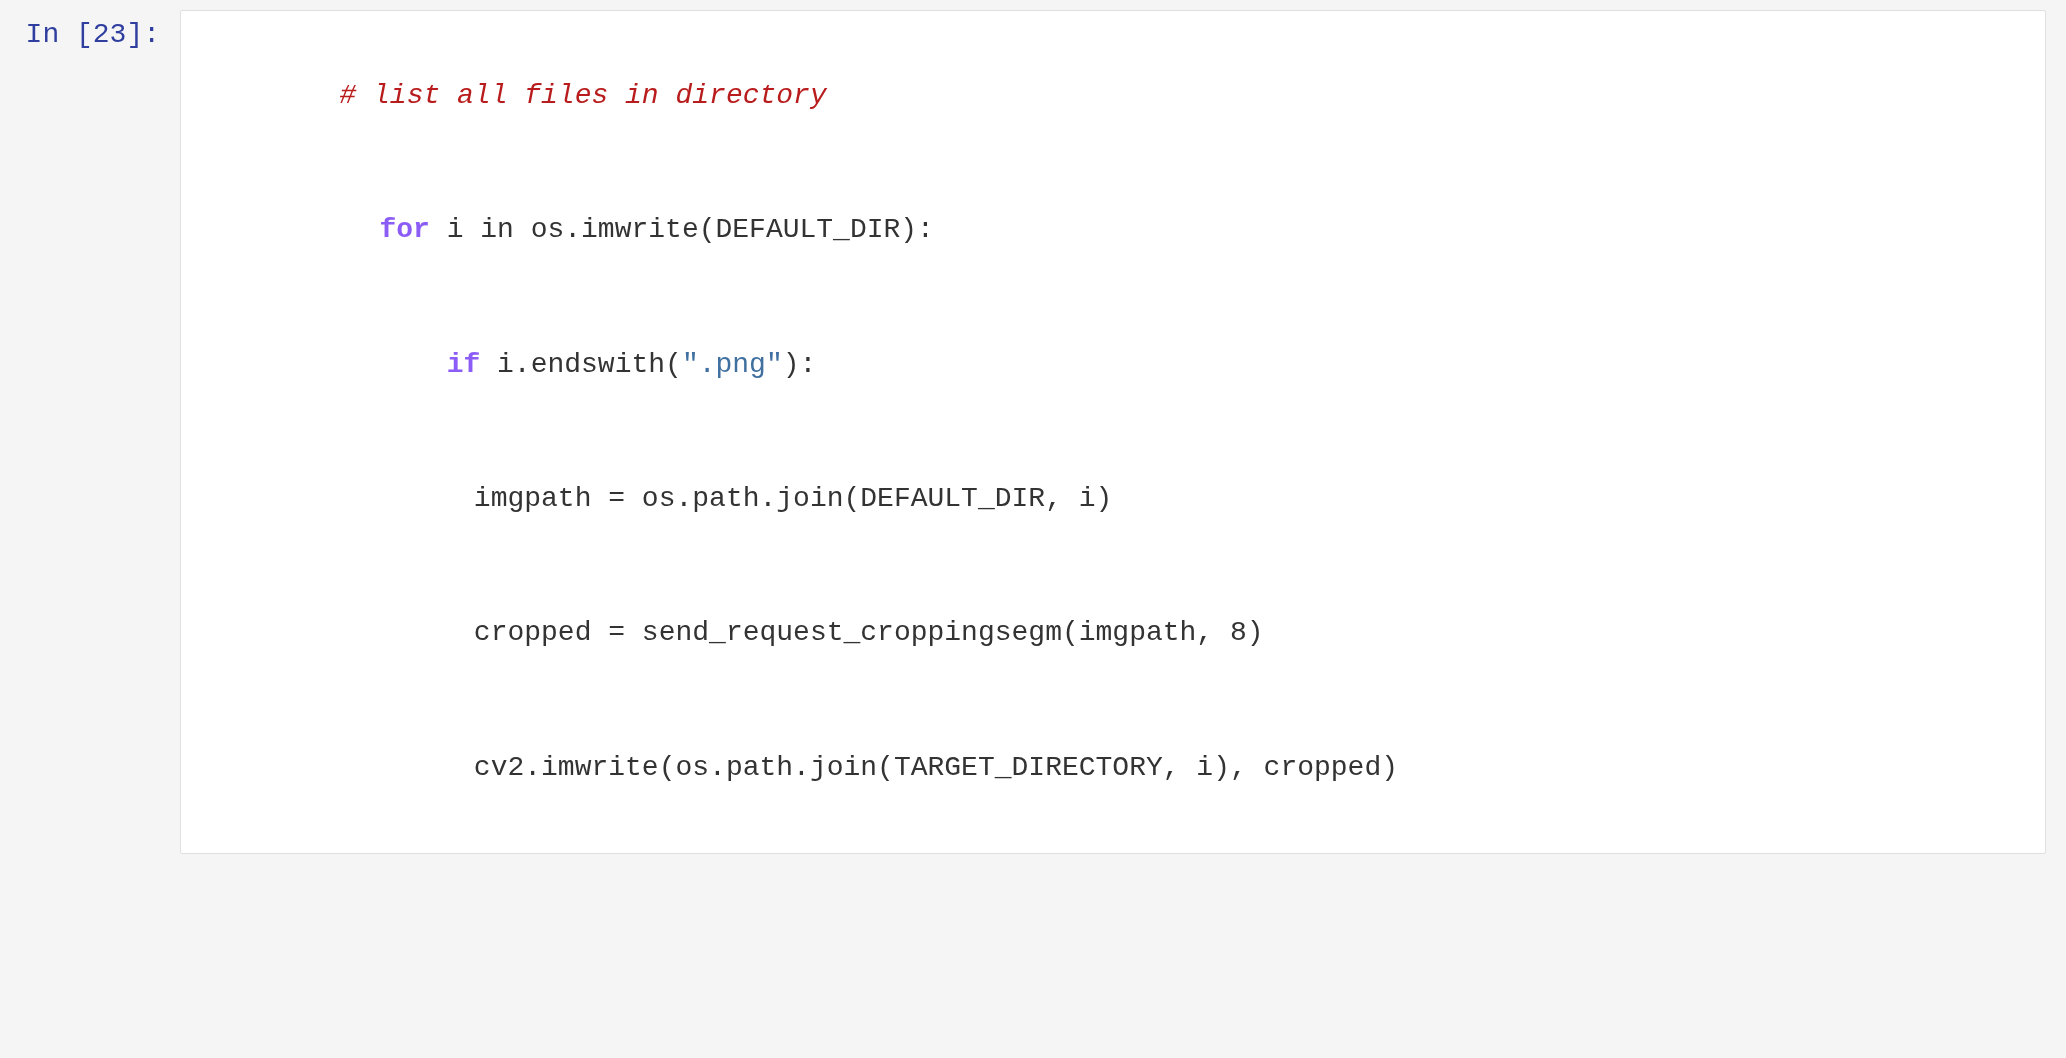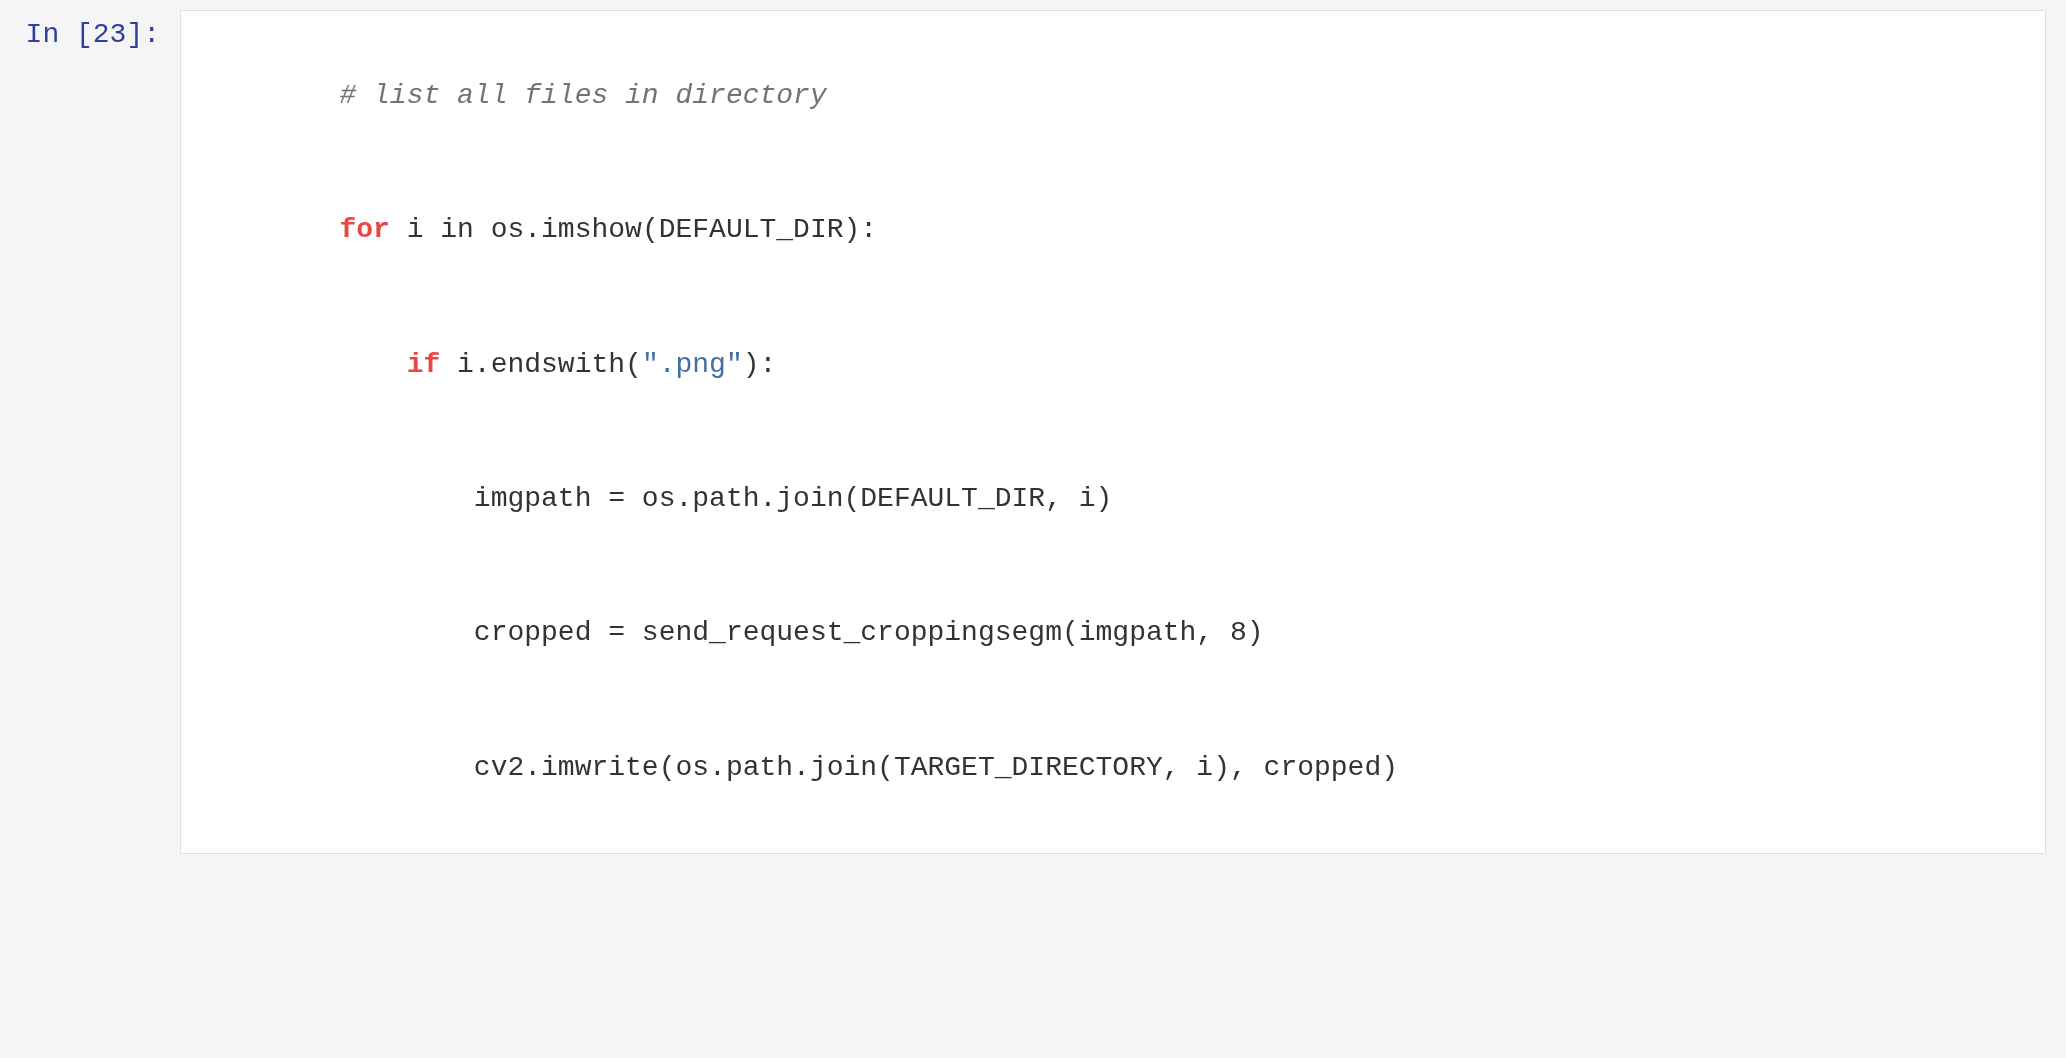--- a/index.html
+++ b/index.html
@@ -47,38 +47,38 @@
       border-radius: 2px;
       margin-right: 20px;
     }
 
     .code-line {
       white-space: pre;
       font-size: 28px;
       line-height: 1.6;
     }
 
-    .c-comment { color: #737373; font-style: italic; }
-    .c-keyword { color: #ef4444; font-weight: bold; }
+    .c-comment { color: #b91c1c; font-style: italic; }
+    .c-keyword { color: #8b5cf6; font-weight: bold; margin-left: 40px; }
     .c-string { color: #4070a0; }
     .c-normal { color: #333; }
   </style>
 </head>
 <body>
 
 <div class="notebook-container">
 
   <div class="cell-area">
     <div class="cell-label">In [23]:</div>
     <div class="cell-content">
       <div class="code-line">
         <span class="c-comment"># list all files in directory</span>
       </div>
       <div class="code-line">
-        <span class="c-keyword">for</span><span class="c-normal"> i in os.imshow(DEFAULT_DIR):</span>
+        <span class="c-keyword">for</span><span class="c-normal"> i in os.imwrite(DEFAULT_DIR):</span>
       </div>
       <div class="code-line">
         <span class="c-keyword">    if</span><span class="c-normal"> i.endswith(</span><span class="c-string">".png"</span><span class="c-normal">):</span>
       </div>
       <div class="code-line">
         <span class="c-normal">        imgpath = os.path.join(DEFAULT_DIR, i)</span>
       </div>
       <div class="code-line">
         <span class="c-normal">        cropped = send_request_croppingsegm(imgpath, 8)</span>
       </div>

